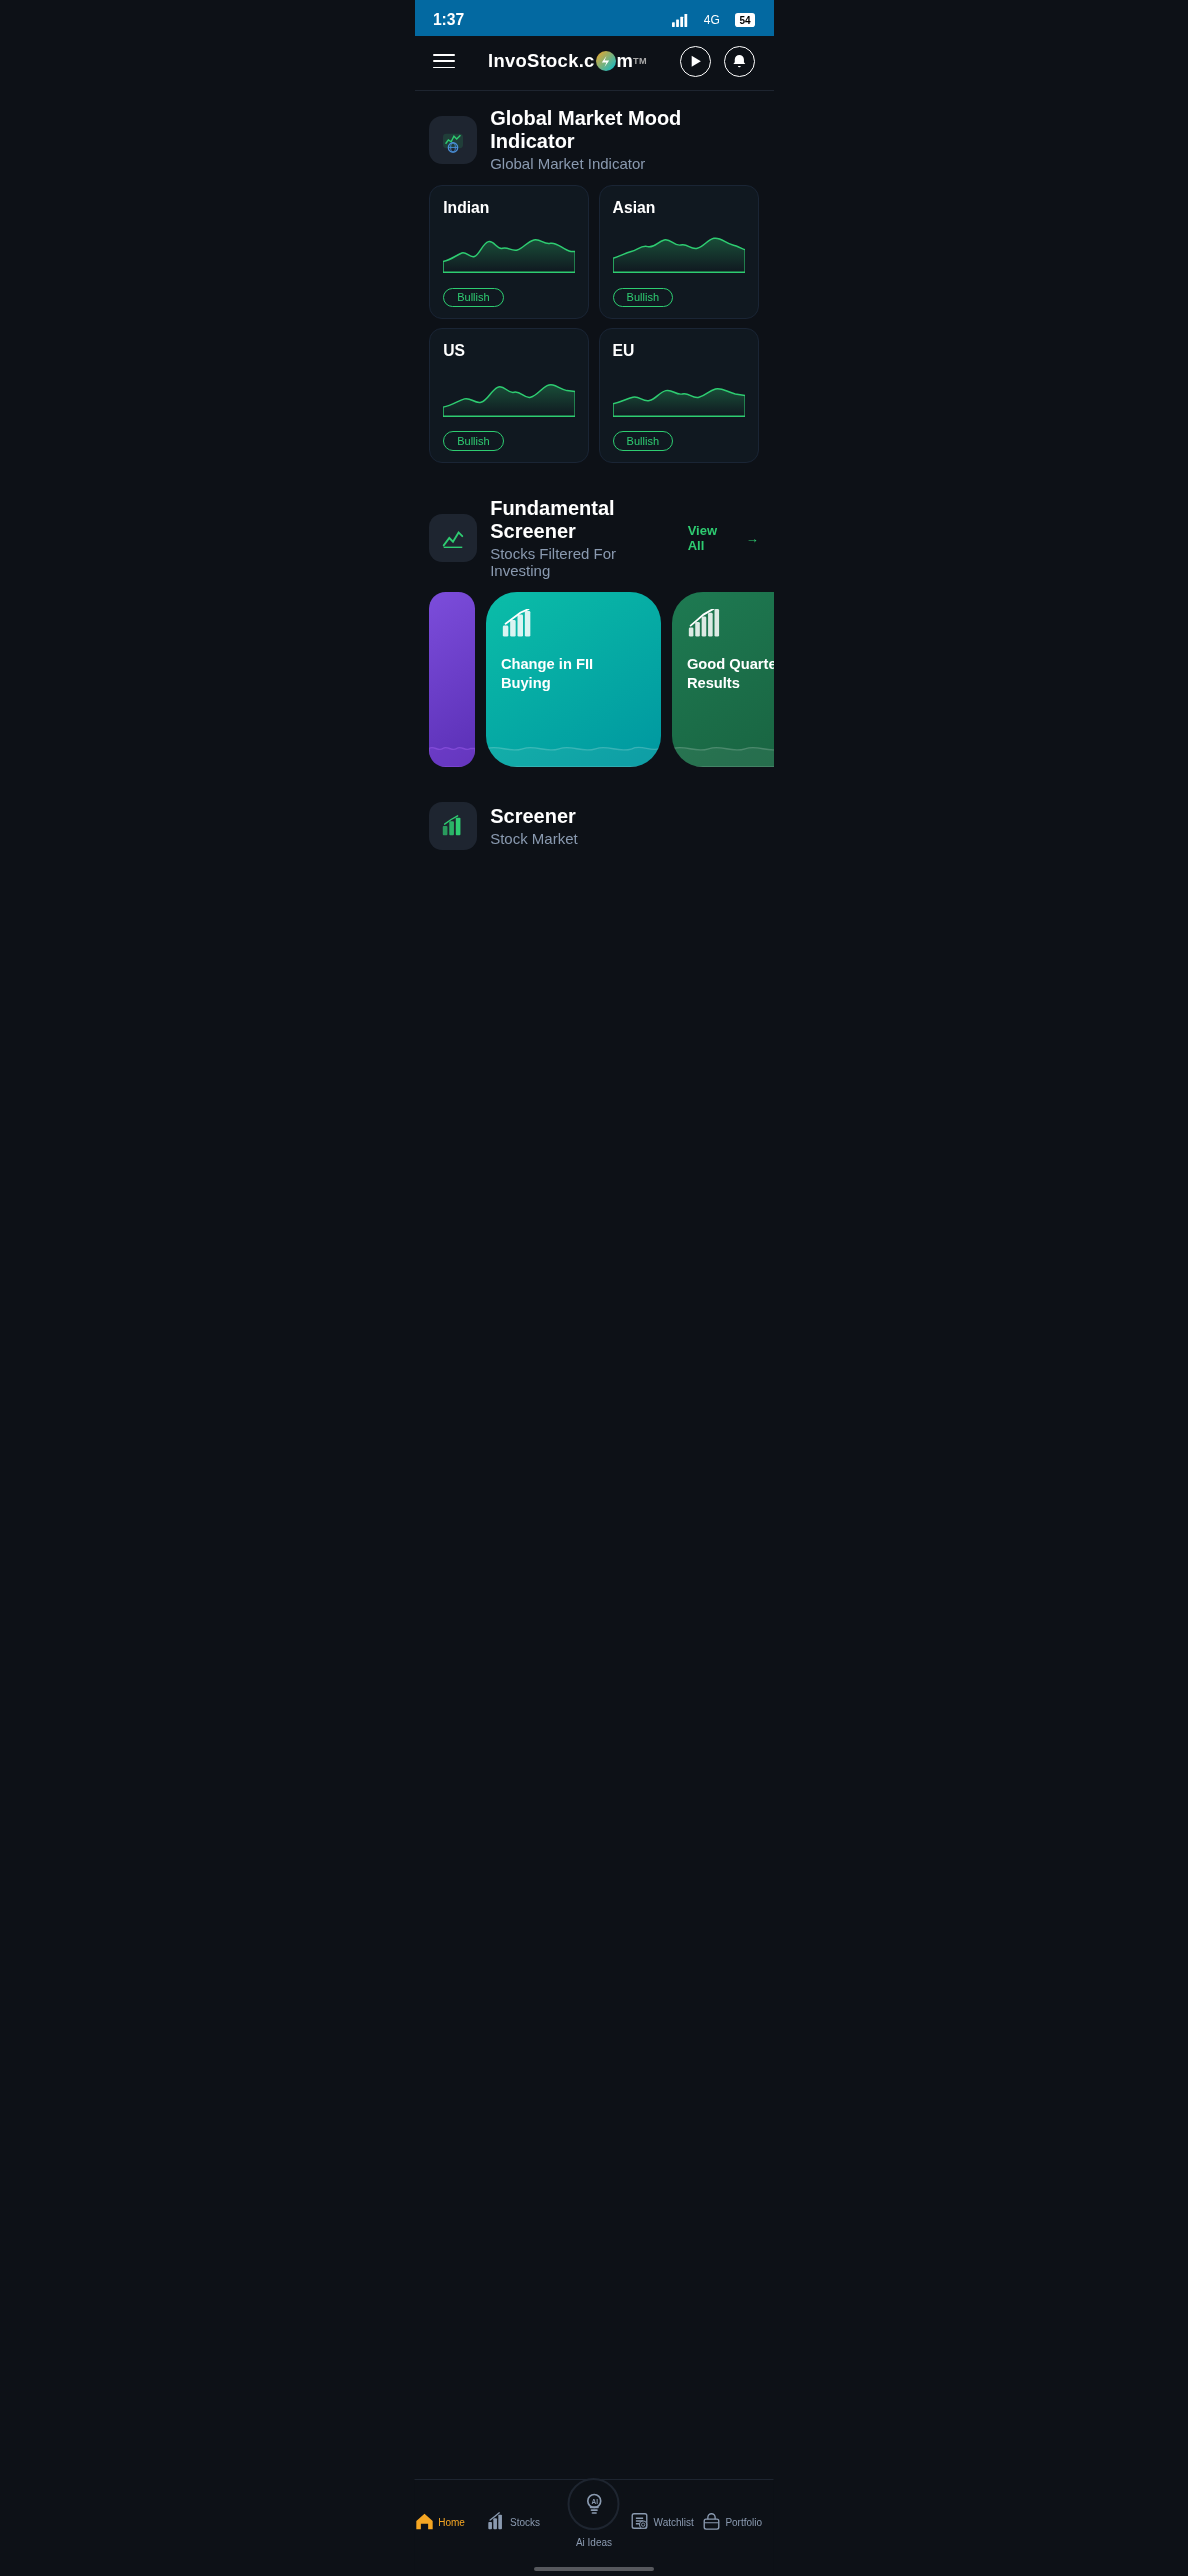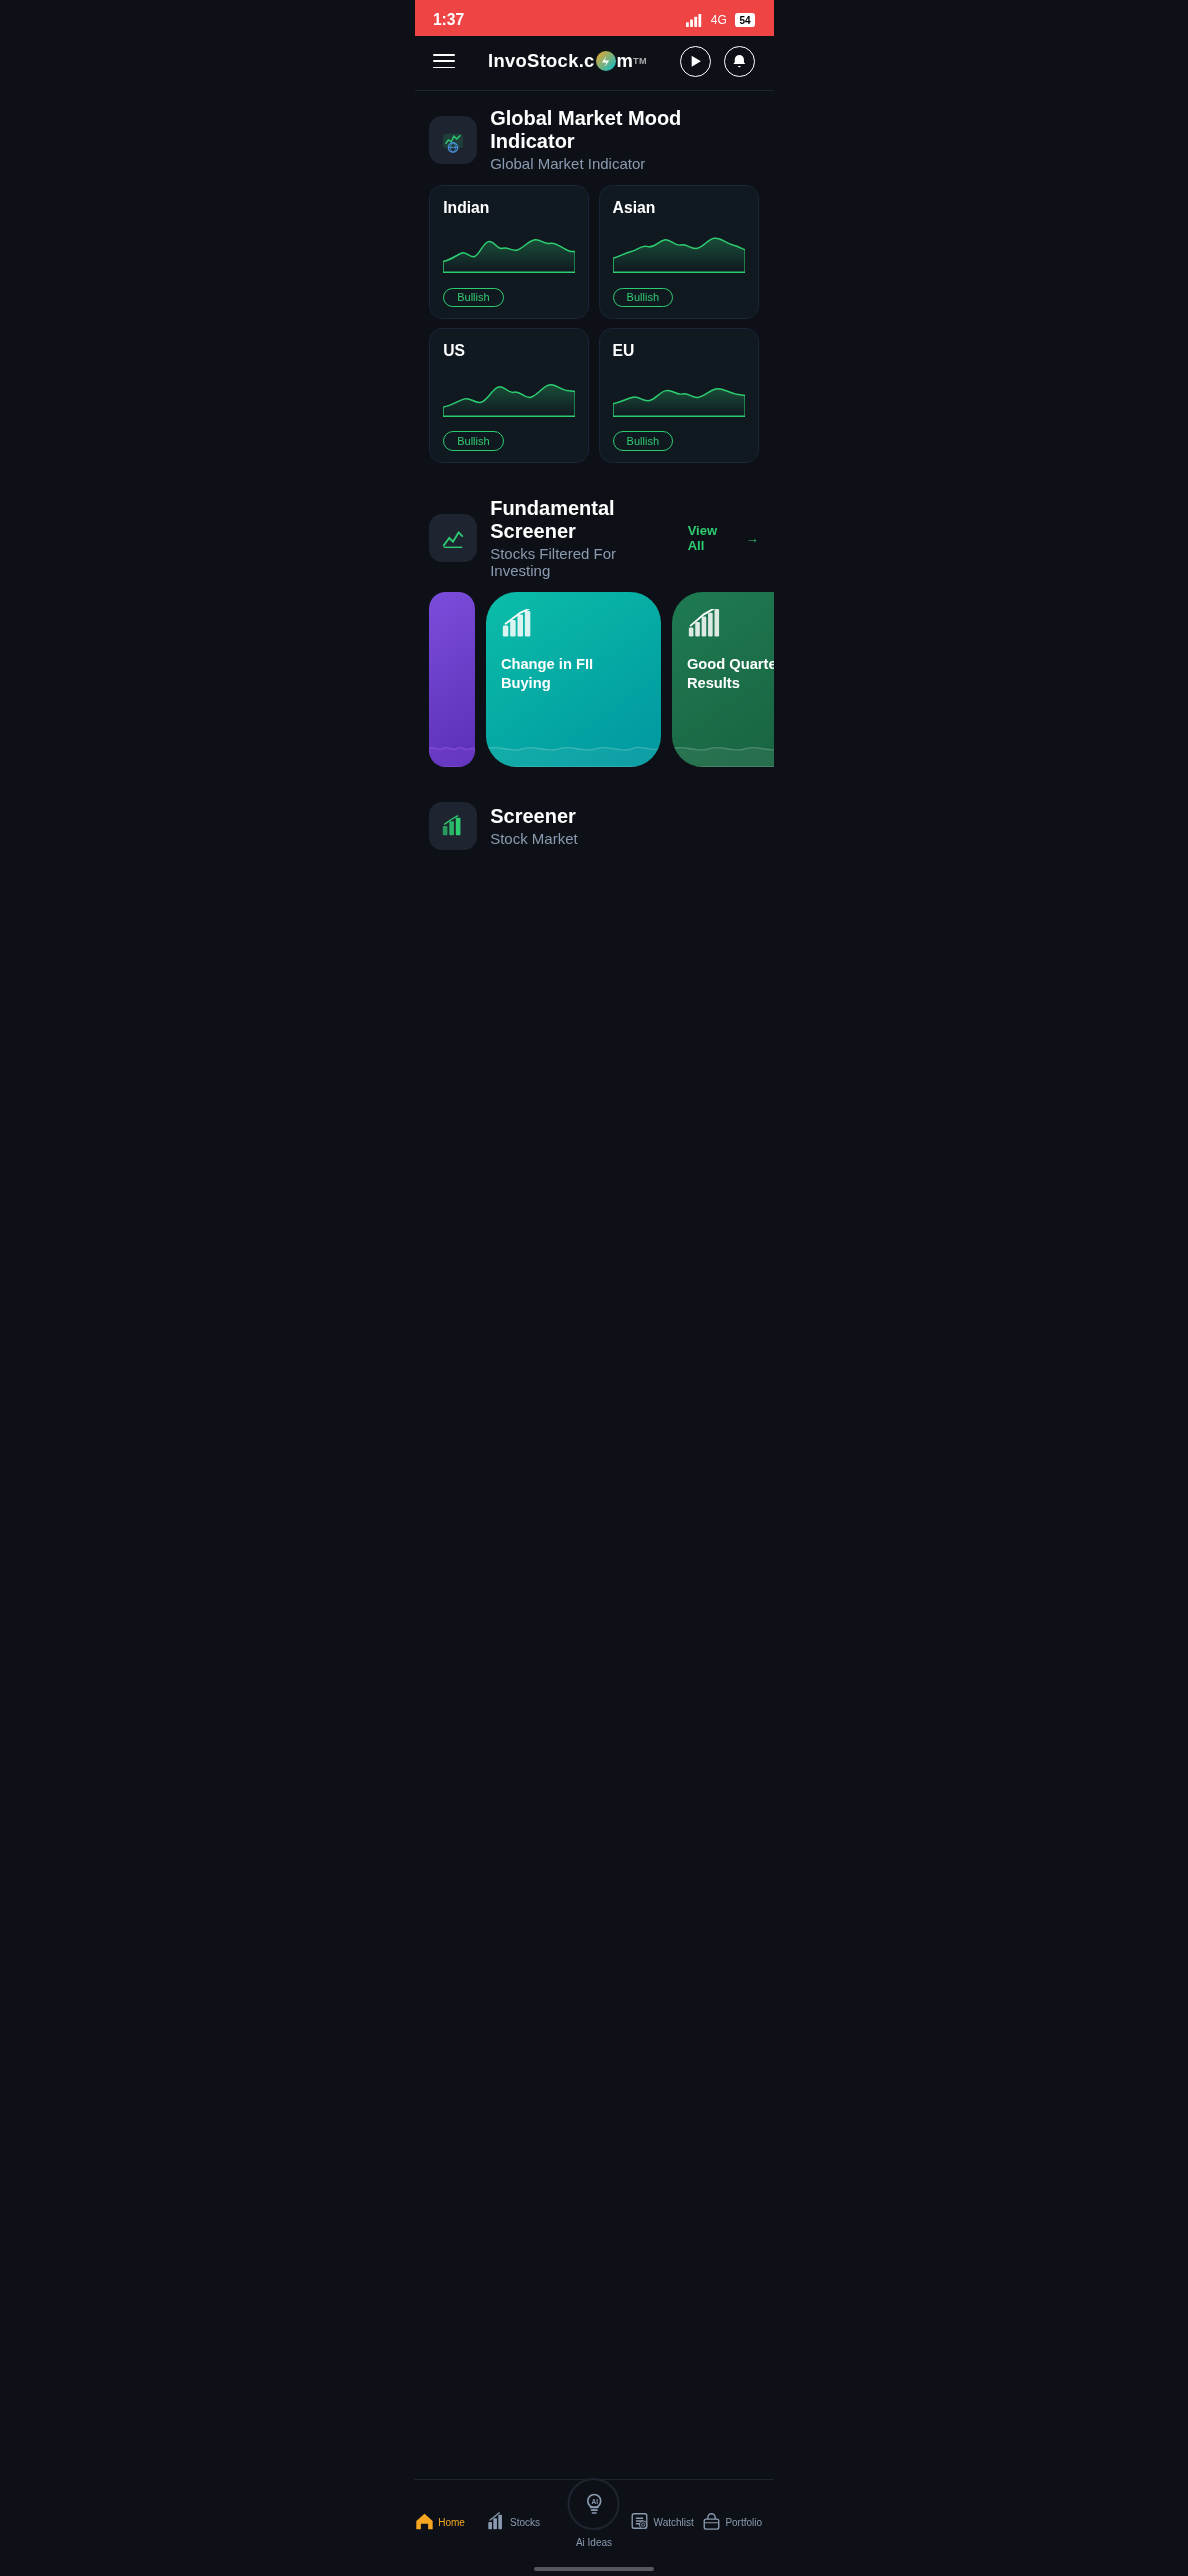--- a/index.html
+++ b/index.html
@@ -15,31 +15,31 @@
       position: relative;
       overflow-x: hidden;
     }
 
     
     .status-bar {
       display: flex;
       justify-content: space-between;
       align-items: center;
       padding: 11px 18.4px 7.4px;
-      background: #ef4444;
+      background: #0369a1;
     }
     .status-time {
       font-size: 15.7px;
       font-weight: 600;
       color: #fff;
     }
     .status-icons {
       display: flex;
       align-items: center;
-      gap: 8px;
+      gap: 15px;
       font-size: 12px;
       color: #fff;
     }
     .battery-box {
       background: #fff;
       color: #000;
       font-size: 10px;
       font-weight: 700;
       padding: 1.8px 4.6px;
       border-radius: 2.8px;

